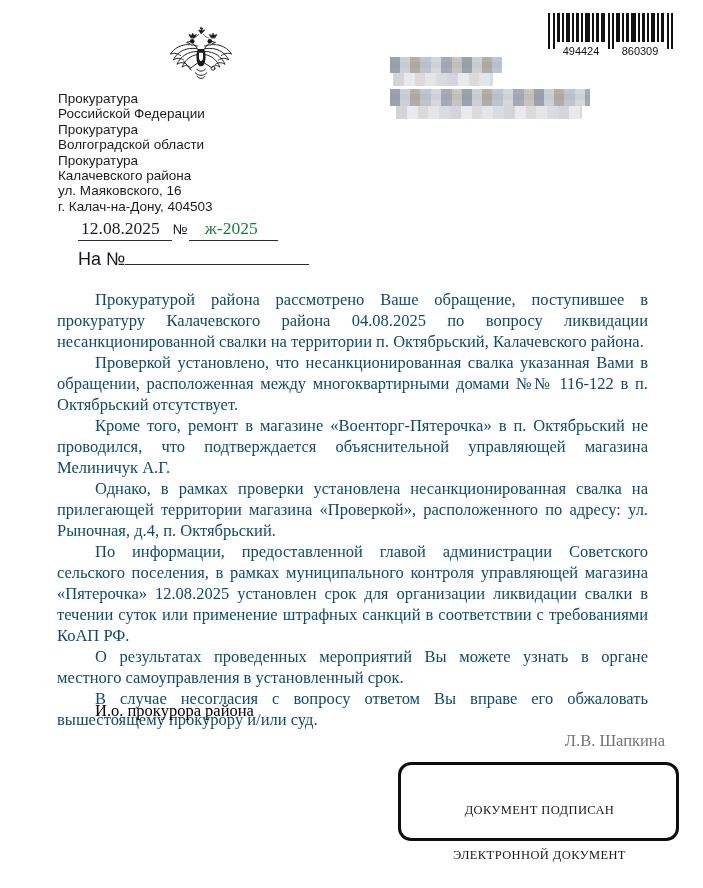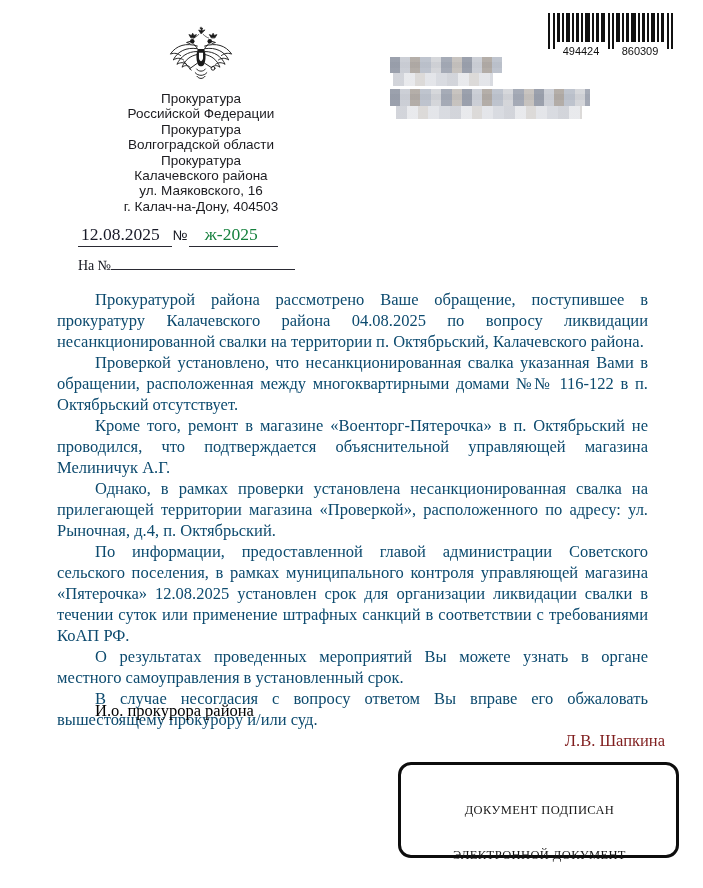--- a/index.html
+++ b/index.html
@@ -12,34 +12,33 @@
     font-family: "Liberation Serif", serif;
     color: #14161f;
     overflow: hidden;
   }
 
   
   .letterhead {
     position: absolute;
     left: 58px; top: 26px;
     width: 286px;
-    text-align: center;
   }
   .emblem { display: block; margin: 0 auto 3px auto; }
   .lh-line {
     font-family: "Liberation Sans", sans-serif;
     font-size: 13.5px;
     line-height: 15.4px;
     color: #1b1b1f;
     white-space: nowrap;
   }
   .date-row {
     display: flex;
     align-items: baseline;
-    margin: 10px 0 0 20px;
+    margin: 4px 0 0 20px;
     font-size: 17.5px;
   }
   .date-val {
     border-bottom: 1px solid #2a2a33;
     padding: 0 12px 1px 3px;
     font-family: "Liberation Serif", serif;
     color: #181a28;
   }
   .num-label {
     font-family: "Liberation Sans", sans-serif;
@@ -49,22 +48,22 @@
   .num-val {
     border-bottom: 1px solid #2a2a33;
     padding: 0 20px 1px 16px;
     font-family: "Liberation Serif", serif;
     color: #15803d;
   }
   .ref-row {
     display: flex;
     align-items: baseline;
     margin: 8px 0 16px 20px;
-    font-family: Liberation Serif, serif;
-    font-size: 14px;
+    font-family: Liberation Sans, sans-serif;
+    font-size: 18px;
   }
   .ref-line {
     width: 184px;
     border-bottom: 1px solid #2a2a33;
     height: 15px;
   }
 
   
   .barcode { position: absolute; left: 548px; top: 13px; }
   .barcode-digits {
@@ -113,28 +112,28 @@
     position: absolute;
     left: 95px; top: 701px;
     font-size: 16.5px;
     color: #000000;
     text-align: right;
   }
   .sign-name {
     position: absolute;
     right: 38px; top: 731px;
     font-size: 16.5px;
-    color: #7f1d1d;
+    color: #737373;
   }
 
   
   .stamp {
     position: absolute;
     left: 398px; top: 762px;
-    width: 281px; height: 96px;
+    width: 281px; height: 79px;
     border: 3px solid #0d0d0d;
     border-radius: 13px;
     background: #fff;
     padding: 8px 10px 0 12px;
   }
   .stamp-title {
     text-align: center;
     font-size: 12.5px;
     line-height: 15px;
     letter-spacing: .4px;

